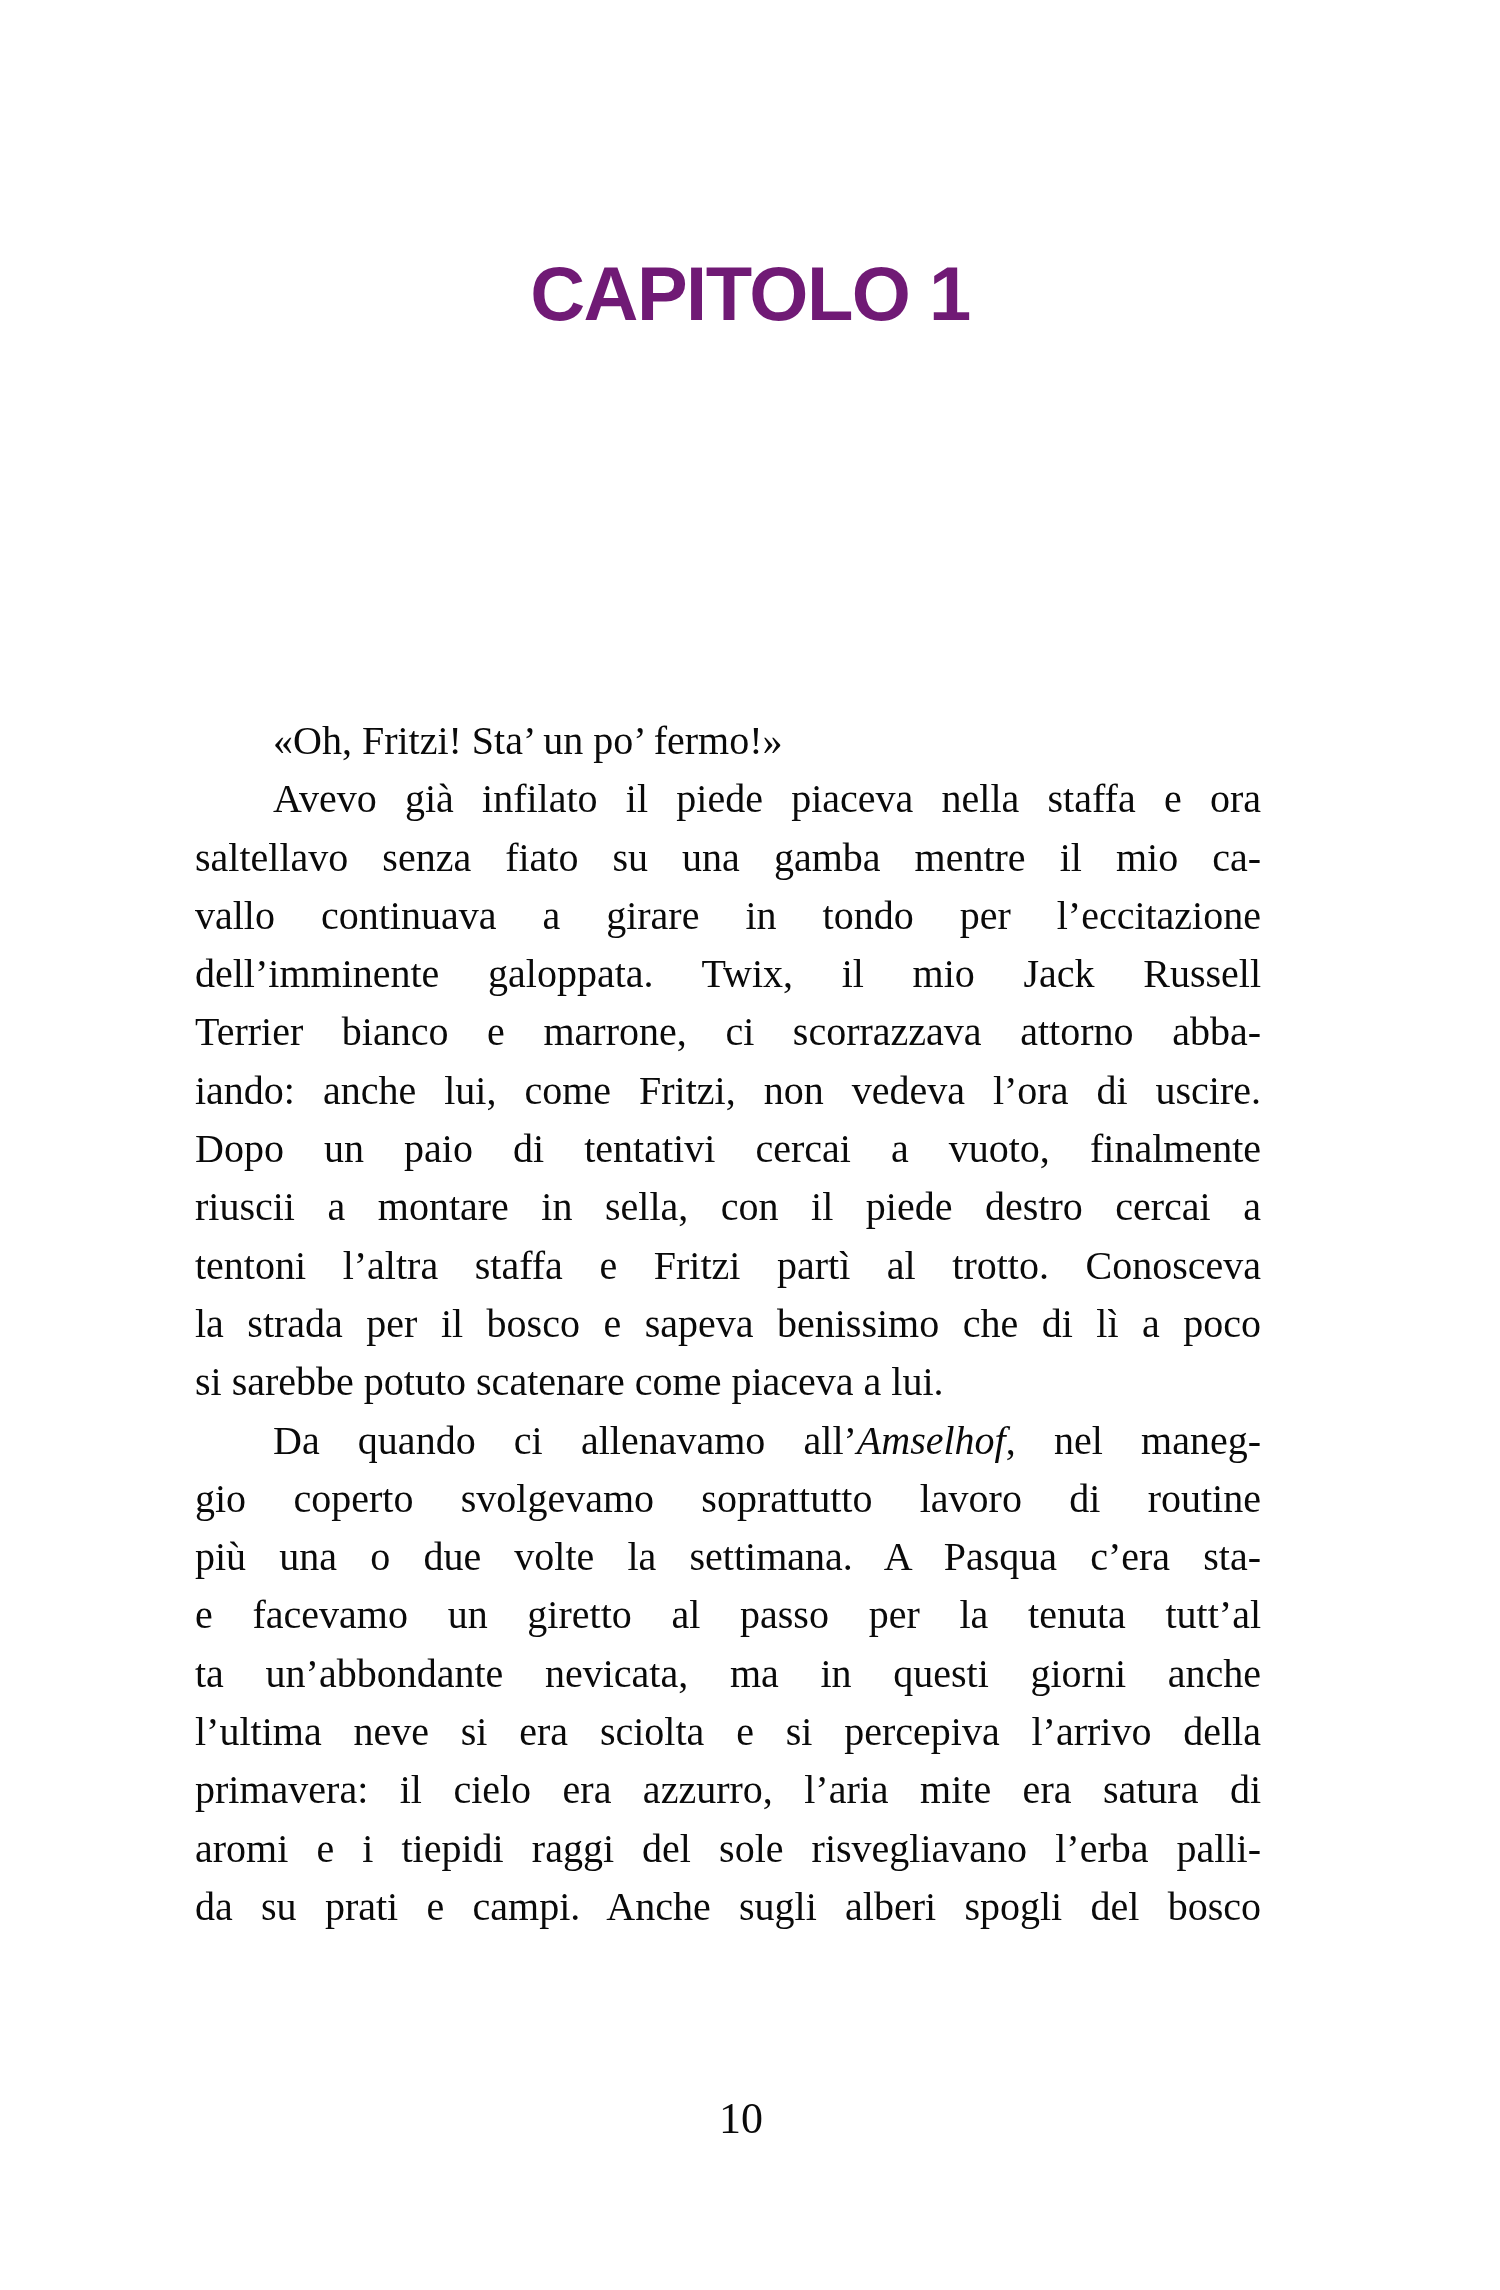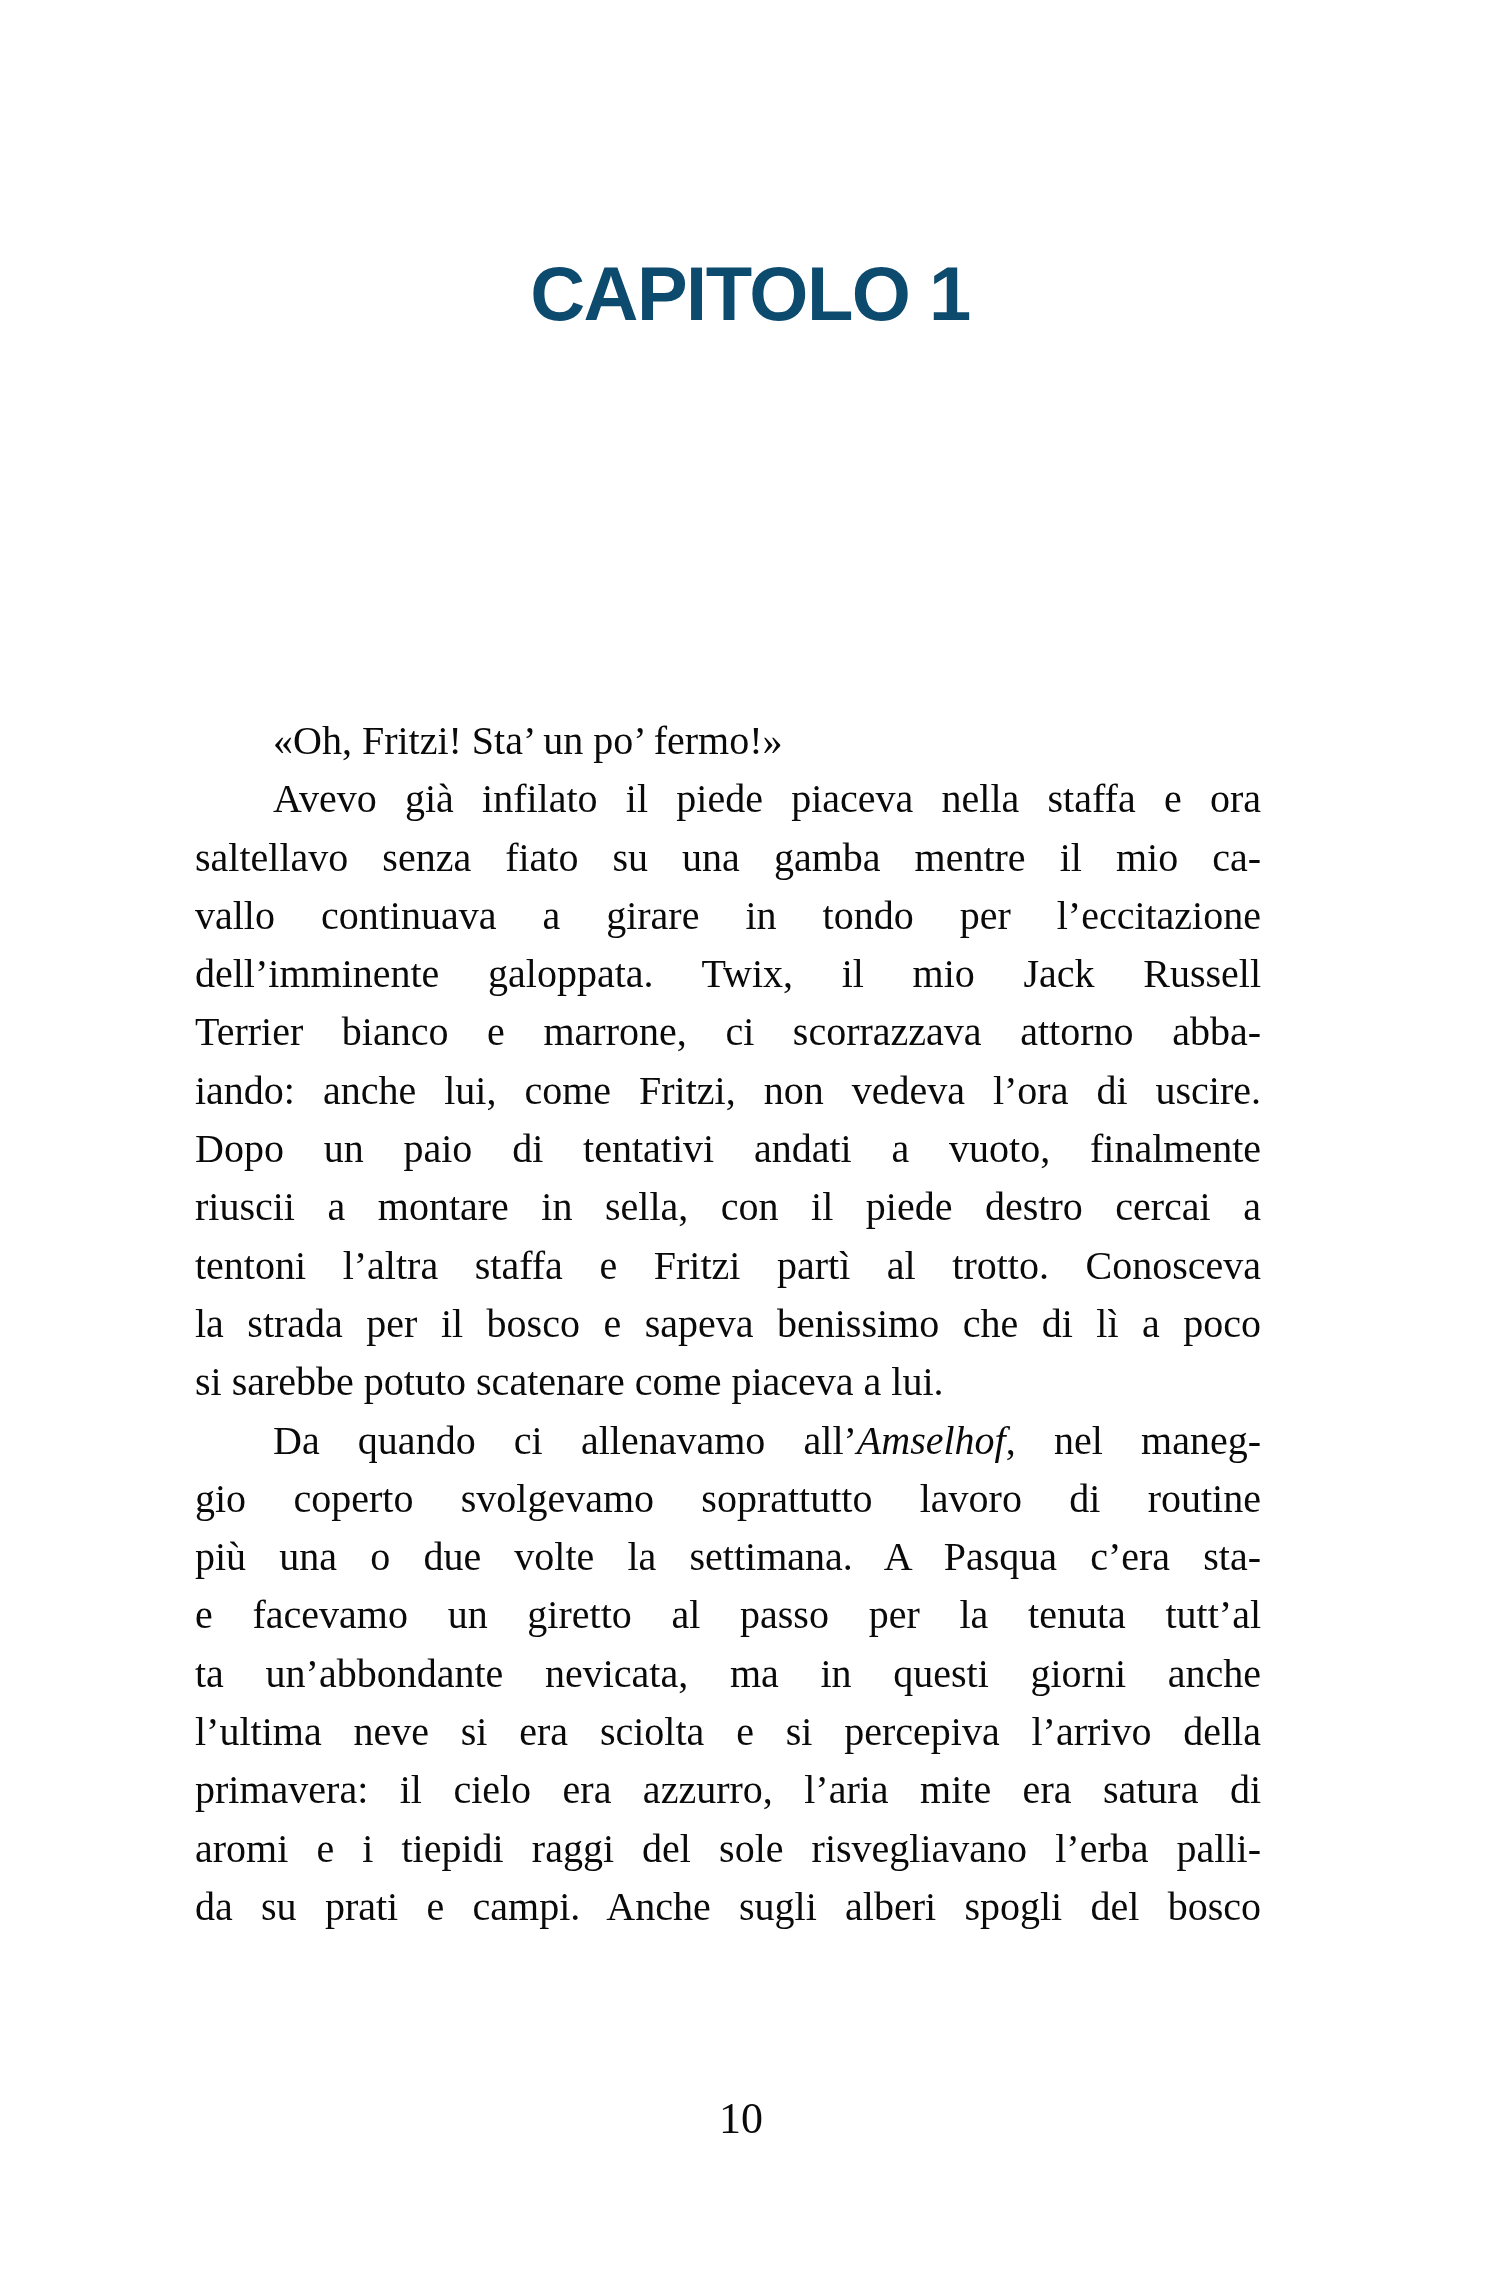--- a/index.html
+++ b/index.html
@@ -20,21 +20,21 @@
     top: 252px;
     left: 0;
     right: 0;
     margin: 0;
     text-align: center;
     font-family: "Liberation Sans", sans-serif;
     font-weight: bold;
     font-size: 76px;
     line-height: 84px;
     letter-spacing: -1.5px;
-    color: #0c4a6e;
+    color: #701a75;
   }
   .body-text {
     position: absolute;
     left: 195px;
     top: 712px;
     width: 1066px;
     font-size: 40px;
     line-height: 58.3px;
     color: #0a0a0a;
   }
@@ -70,21 +70,21 @@
 <section class="body-text">
 
   <div class="line indent ragged">«Oh, Fritzi! Sta’ un po’ fermo!»</div>
 
   <div class="line indent">Avevo già infilato il piede piaceva nella staffa e ora</div>
   <div class="line">saltellavo senza fiato su una gamba mentre il mio ca-</div>
   <div class="line">vallo continuava a girare in tondo per l’eccitazione</div>
   <div class="line">dell’imminente galoppata. Twix, il mio Jack Russell</div>
   <div class="line">Terrier bianco e marrone, ci scorrazzava attorno abba-</div>
   <div class="line">iando: anche lui, come Fritzi, non vedeva l’ora di uscire.</div>
-  <div class="line">Dopo un paio di tentativi andati a vuoto, finalmente</div>
+  <div class="line">Dopo un paio di tentativi cercai a vuoto, finalmente</div>
   <div class="line">riuscii a montare in sella, con il piede destro cercai a</div>
   <div class="line">tentoni l’altra staffa e Fritzi partì al trotto. Conosceva</div>
   <div class="line">la strada per il bosco e sapeva benissimo che di lì a poco</div>
   <div class="line ragged">si sarebbe potuto scatenare come piaceva a lui.</div>
 
   <div class="line indent"><span>Da quando ci allenavamo all’</span><em>Amselhof</em><span>, nel maneg-</span></div>
   <div class="line">gio coperto svolgevamo soprattutto lavoro di routine</div>
   <div class="line">più una o due volte la settimana. A Pasqua c’era sta-</div>
   <div class="line">e facevamo un giretto al passo per la tenuta tutt’al</div>
   <div class="line">ta un’abbondante nevicata, ma in questi giorni anche</div>

